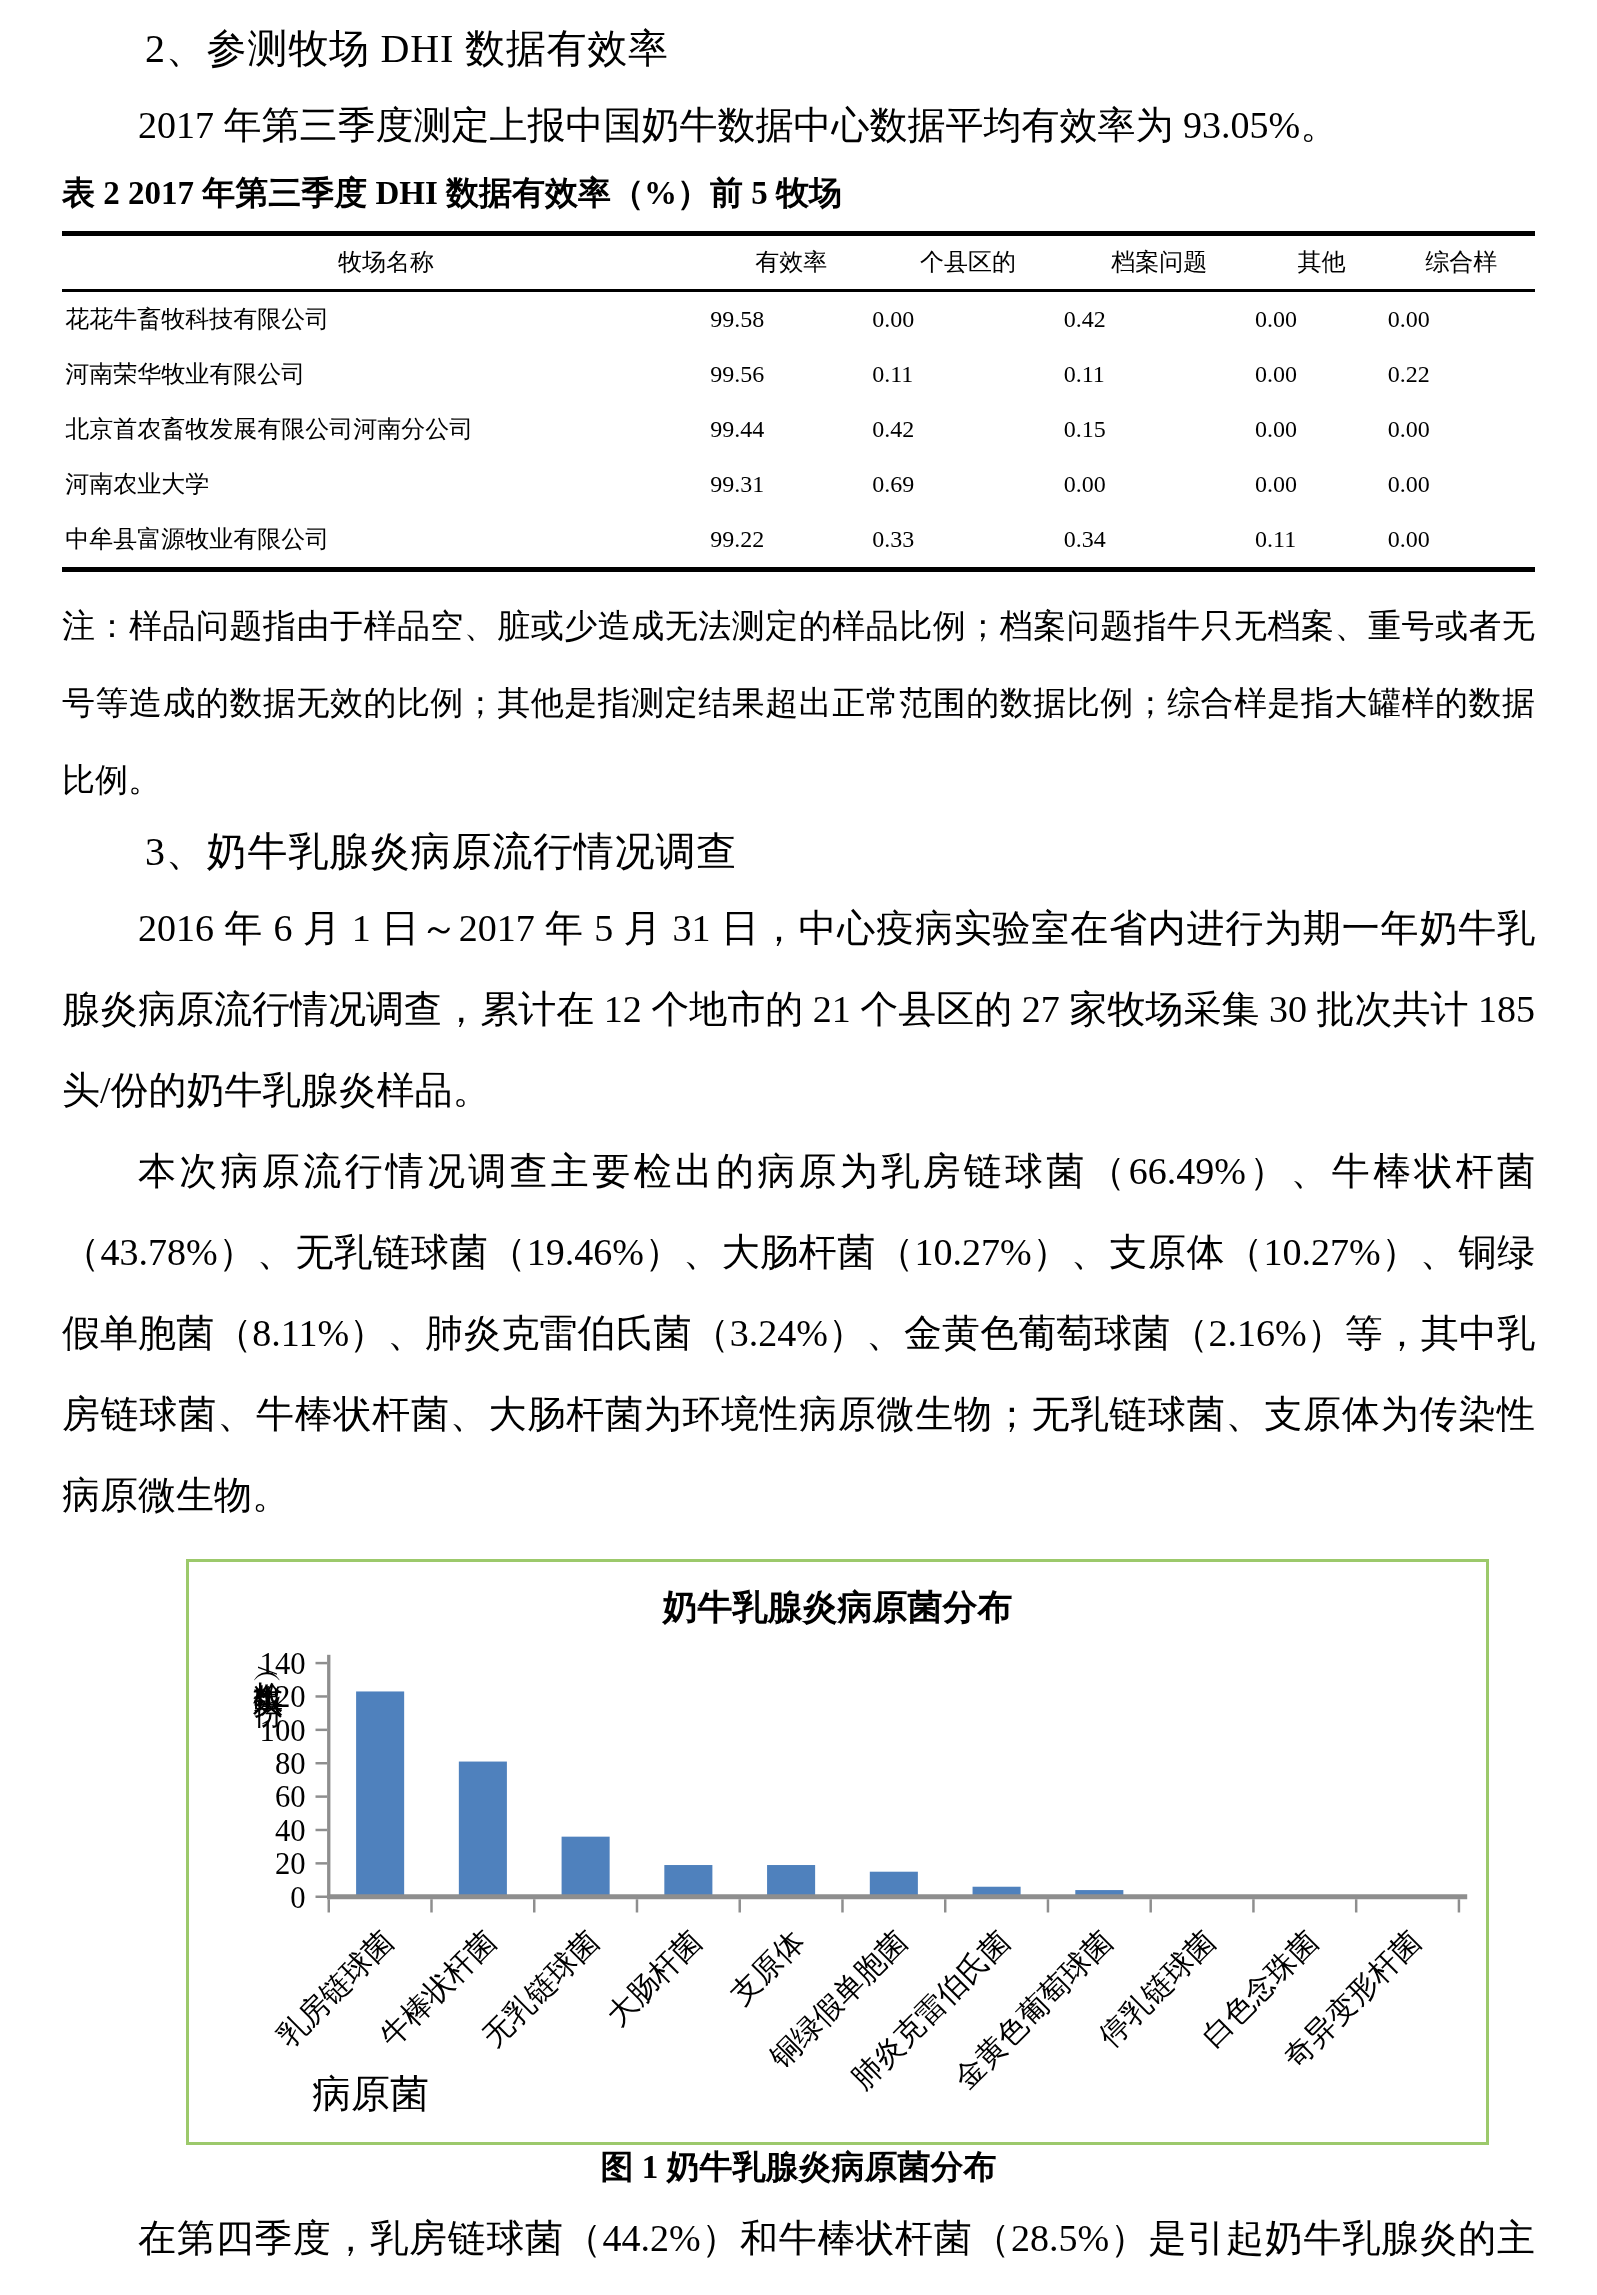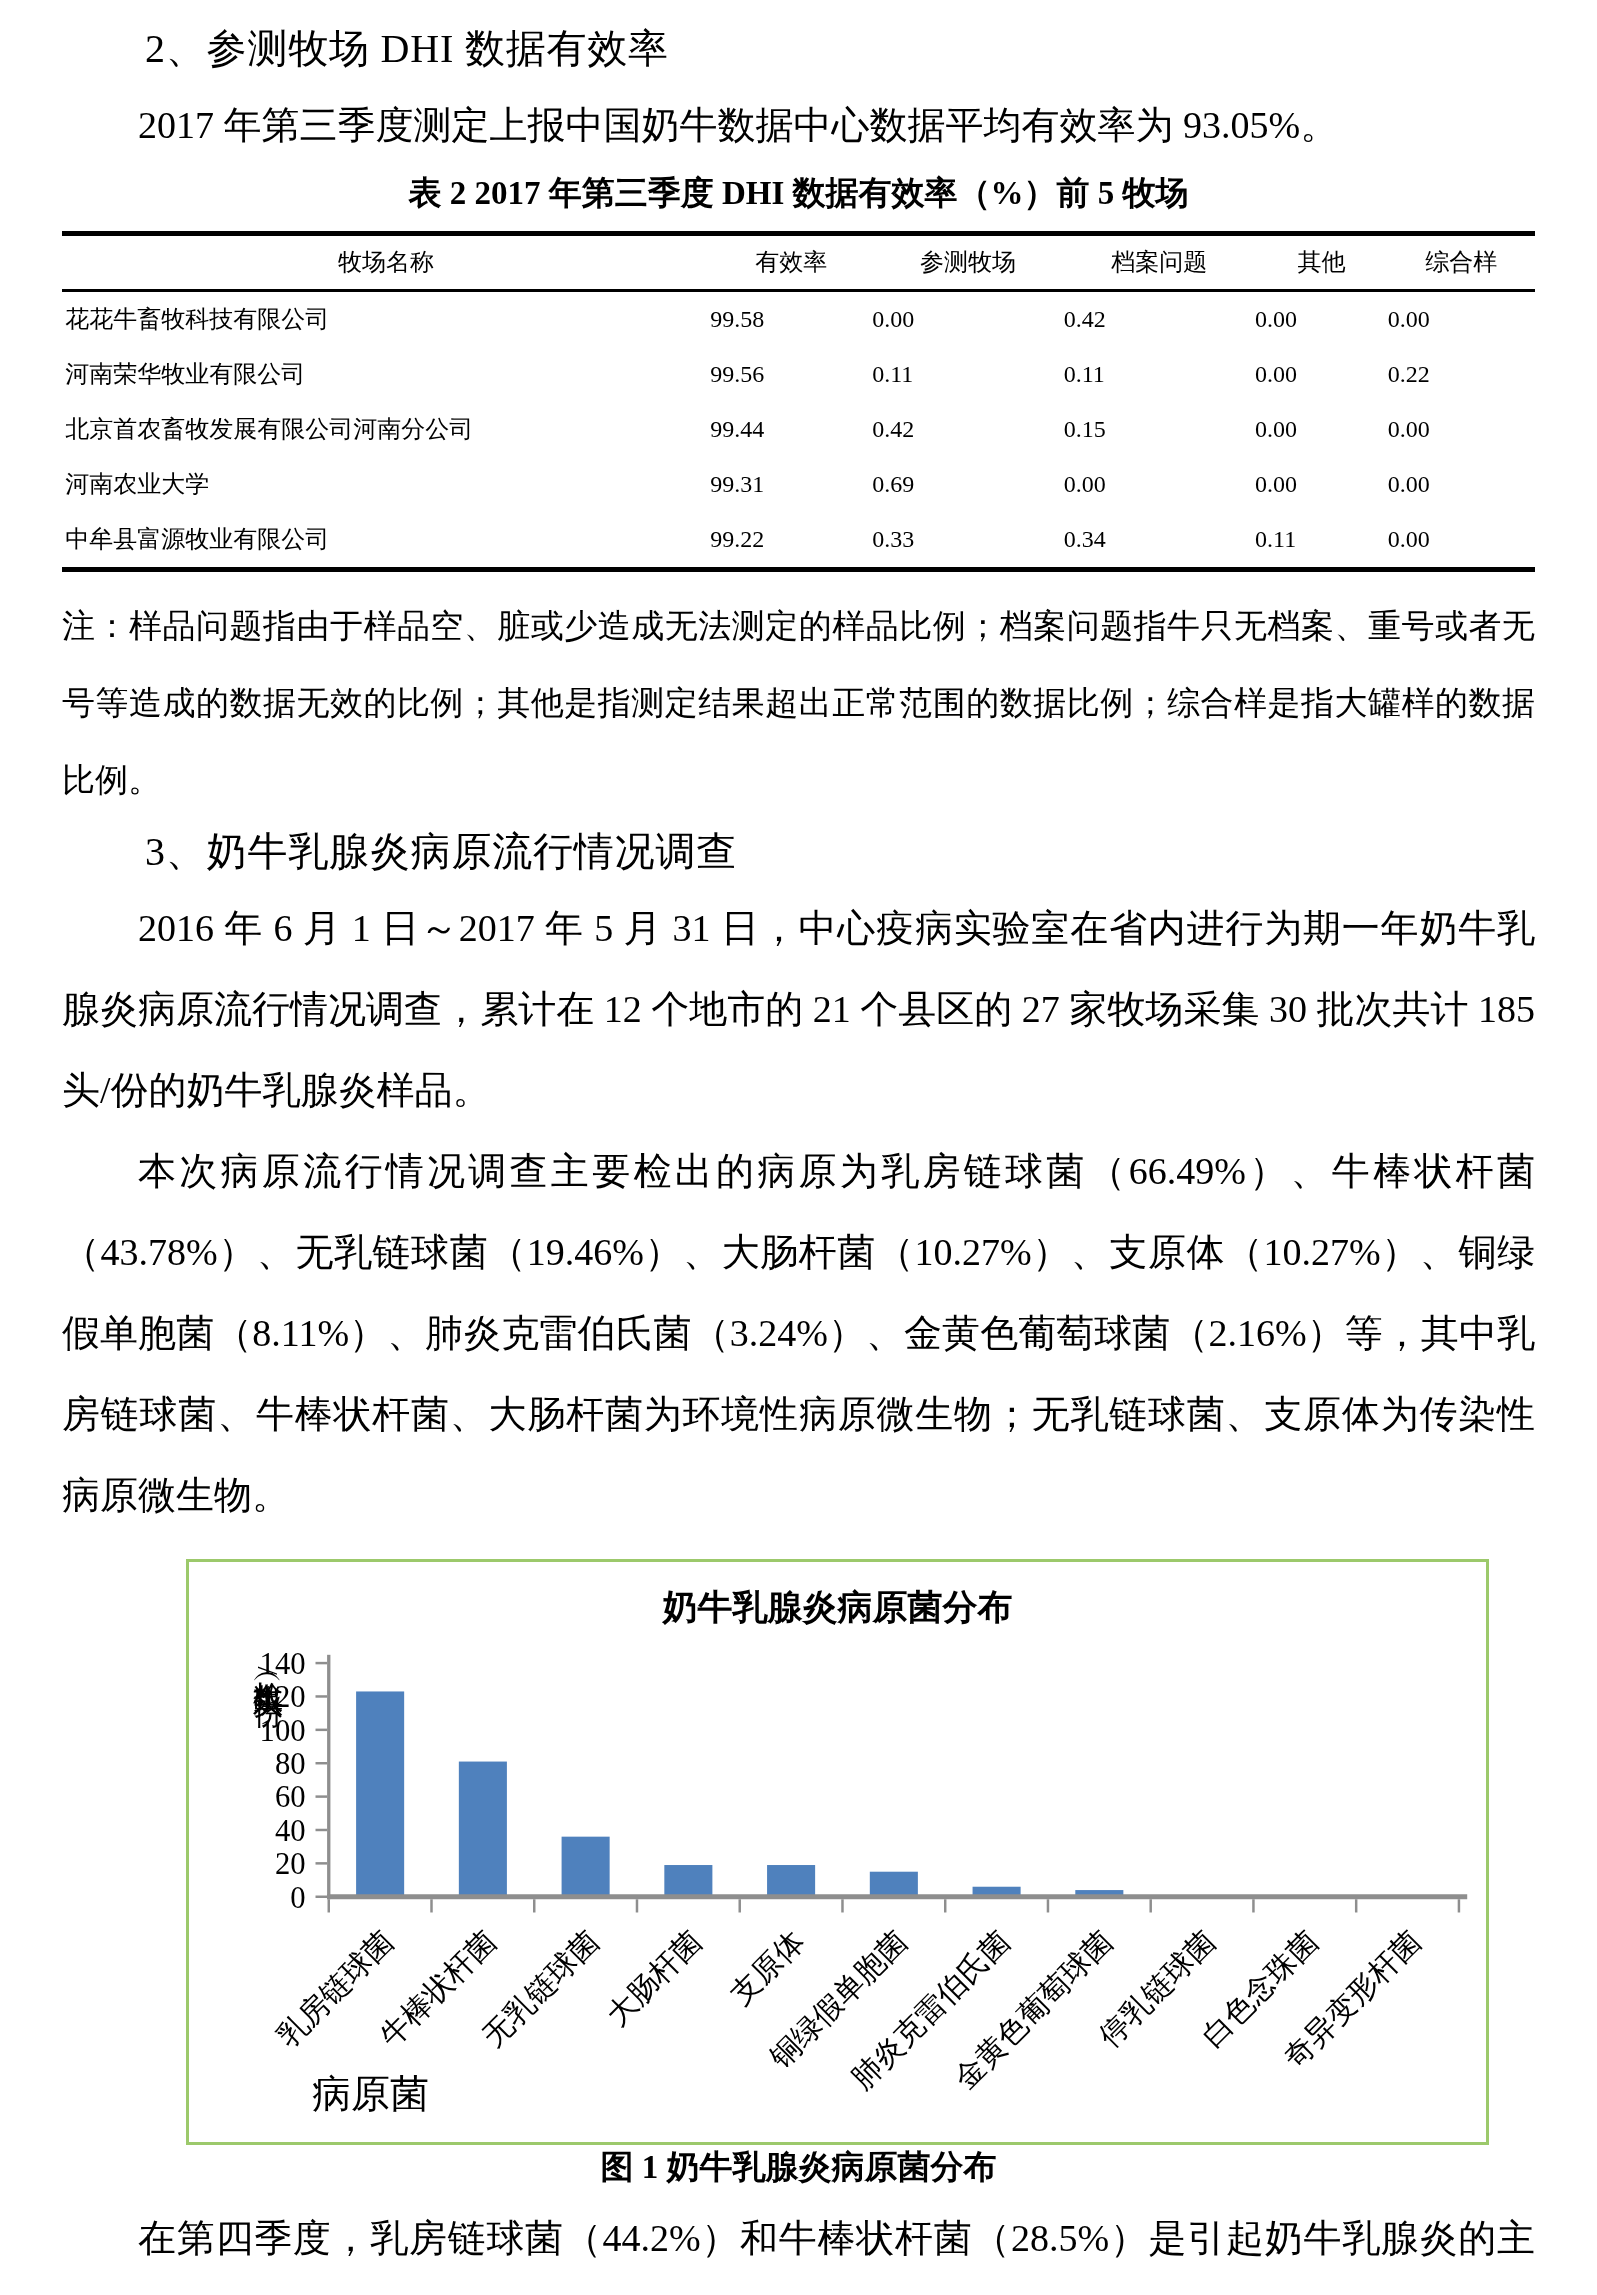--- a/index.html
+++ b/index.html
@@ -18,21 +18,20 @@
     margin:0;text-indent:83px;letter-spacing:0.8px;
   }
   .heading.h3{margin-top:6.6px;}
   p.body{
     font-size:38px;line-height:81px;margin:0;
     text-indent:76px;text-align:justify;text-justify:inter-character;
   }
   p.body.first{margin-top:10px;}
   .tbl-caption{
     margin-top:5px;font-size:33px;font-weight:bold;line-height:45px;
-    text-align:center;
   }
   table.dhi{
     width:100%;margin-top:15px;border-collapse:collapse;table-layout:fixed;
     border-top:5px solid #000;border-bottom:5px solid #000;
     font-size:24px;
   }
   table.dhi thead th{
     font-weight:normal;height:53px;text-align:center;vertical-align:middle;
     border-bottom:3.3px solid #000;padding:0;
   }
@@ -84,21 +83,21 @@
 
   <p class="body first">2017 年第三季度测定上报中国奶牛数据中心数据平均有效率为 93.05%。</p>
 
   <div class="tbl-caption">表 2  2017 年第三季度 DHI 数据有效率（%）前 5 牧场</div>
 
   <table class="dhi">
     <thead>
       <tr>
           <th class="col0">牧场名称</th>
           <th class="col1">有效率</th>
-          <th class="col2">参测牧场</th>
+          <th class="col2">个县区的</th>
           <th class="col3">档案问题</th>
           <th class="col4">其他</th>
           <th class="col5">综合样</th>
         </tr>
     </thead>
     <tbody>
         <tr>
           <td class="col0">花花牛畜牧科技有限公司</td>
           <td class="col1">99.58</td>
           <td class="col2">0.00</td>

